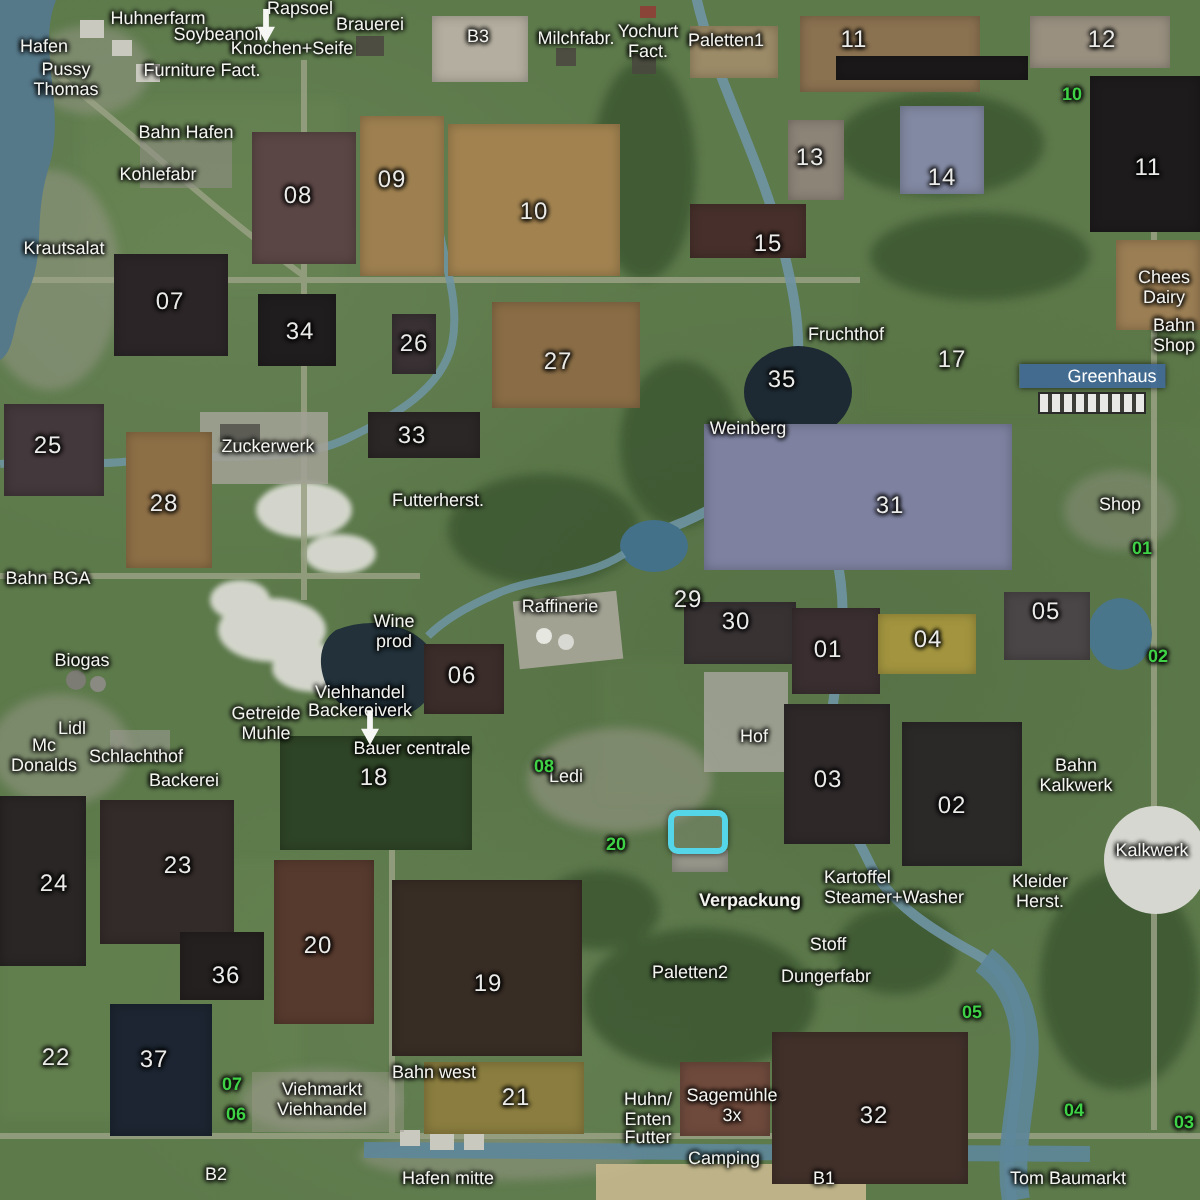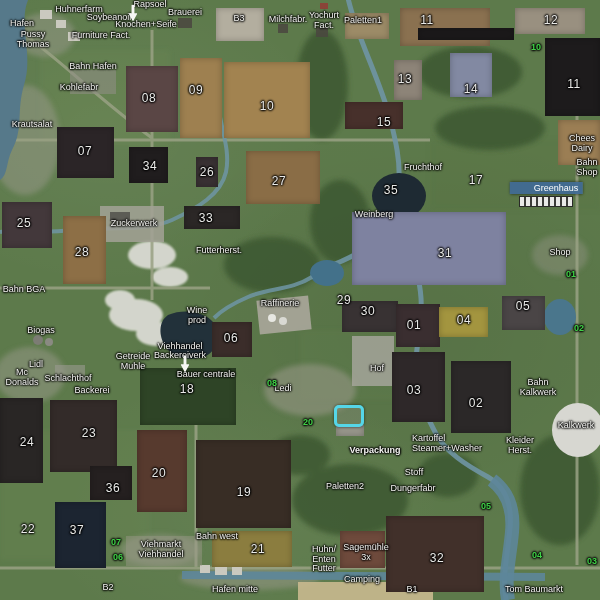--- a/index.html
+++ b/index.html
@@ -256,21 +256,21 @@
       <div class="label place" style="left: 345px; top: 487px;">Paletten2</div>
       <div class="label place" style="left: 161px; top: 550px;">Viehmarkt
 Viehhandel</div>
       <div class="label place" style="left: 217px; top: 537px;">Bahn west</div>
       <div class="label place" style="left: 324px; top: 548px; margin-top: 12px;">Huhn/
 Enten
 Futter</div>
       <div class="label place" style="left: 366px; top: 553px;">Sagemühle
 3x</div>
       <div class="label place" style="left: 362px; top: 580px;">Camping</div>
-      <div class="label place" style="left: 235px; top: 590px;">Hafen mitte</div>
+      <div class="label place" style="left: 224px; top: 590px;">Hafen mitte</div>
       <div class="label place" style="left: 534px; top: 590px;">Tom Baumarkt</div>
       <div class="label place" style="left: 108px; top: 588px;">B2</div>
       <div class="label place" style="left: 412px; top: 590px;">B1</div>
       <div class="label fieldnum" style="left: 85px; top: 151px;">07</div>
       <div class="label fieldnum" style="left: 149px; top: 98px;">08</div>
       <div class="label fieldnum" style="left: 196px; top: 90px;">09</div>
       <div class="label fieldnum" style="left: 267px; top: 106px;">10</div>
       <div class="label fieldnum" style="left: 427px; top: 20px;">11</div>
       <div class="label fieldnum" style="left: 551px; top: 20px;">12</div>
       <div class="label fieldnum" style="left: 405px; top: 79px;">13</div>

